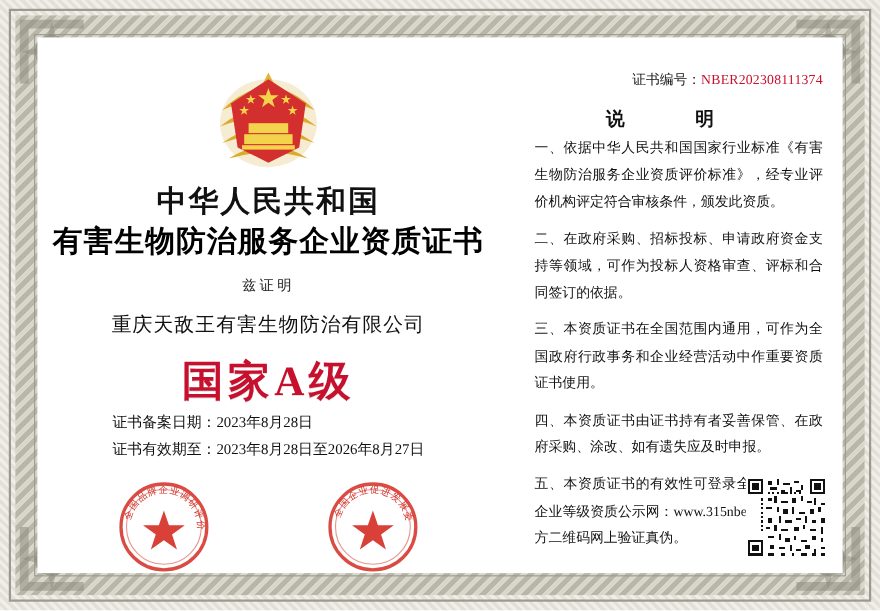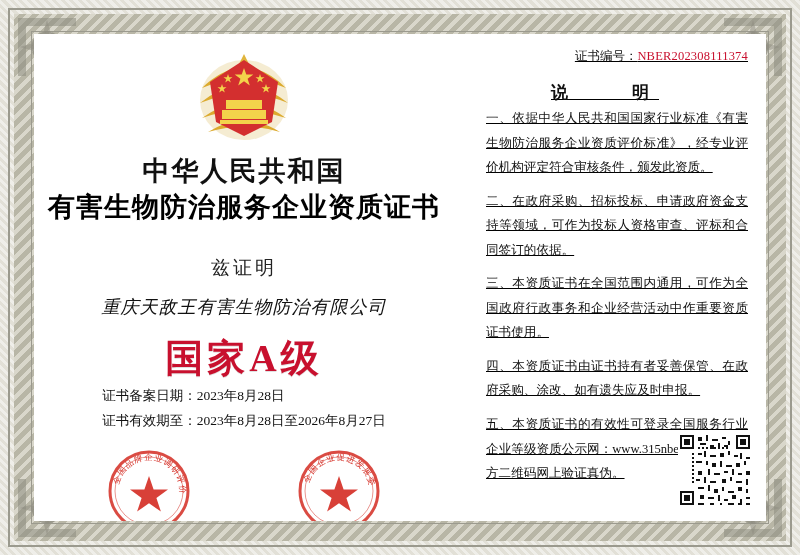--- a/index.html
+++ b/index.html
@@ -67,30 +67,29 @@
 
   
   .content {
     position: absolute;
     inset: 0;
     display: flex;
   }
   .left-col {
     width: 420px;
     position: relative;
-    padding-top: 8px;
+    padding-top: 20px;
     display: flex;
     flex-direction: column;
     align-items: center;
   }
   .right-col {
     flex: 1;
     position: relative;
-    padding: 14px 18px 0 8px;
-    text-decoration: underline;
+    padding: 30px 18px 0 8px;
   }
 
   
   .emblem {
     width: 108px;
     height: 100px;
     margin-top: 6px;
     position: relative;
   }
   .emblem svg { display:block; width:108px; height:100px; }
@@ -108,34 +107,33 @@
   .title-sub {
     font-size: 27px;
     font-weight: bold;
     color: #000000;
     letter-spacing: 1px;
     line-height: 1.32;
     text-align: center;
     font-family: "Liberation Serif", "DejaVu Serif", serif;
   }
   .hereby {
-    margin-top: 30px;
-    font-size: 19px;
+    margin-top: 14px;
+    font-size: 13px;
     color: #222;
     letter-spacing: 3px;
     font-family: "Liberation Serif", "DejaVu Serif", serif;
   }
   .company {
     margin-top: 14px;
     font-size: 18px;
     color: #111;
     letter-spacing: 1px;
     font-weight: 500;
     font-family: "Liberation Serif", "DejaVu Serif", serif;
-    font-style: italic;
   }
   .grade {
     margin-top: 14px;
     font-size: 38px;
     font-weight: bold;
     color: #c8102e;
     letter-spacing: 4px;
     font-family: "Liberation Serif", "DejaVu Serif", serif;
     text-shadow: 0 1px 0 rgba(0,0,0,0.12);
   }

